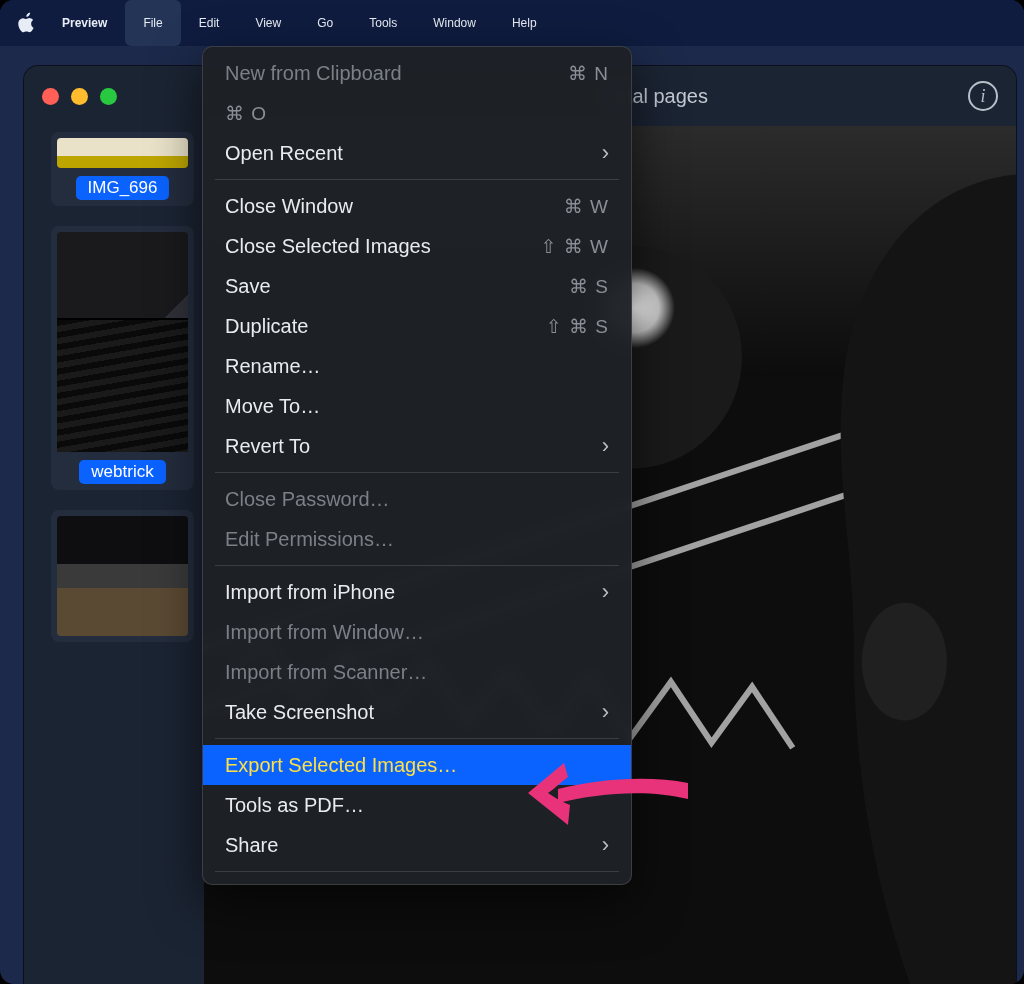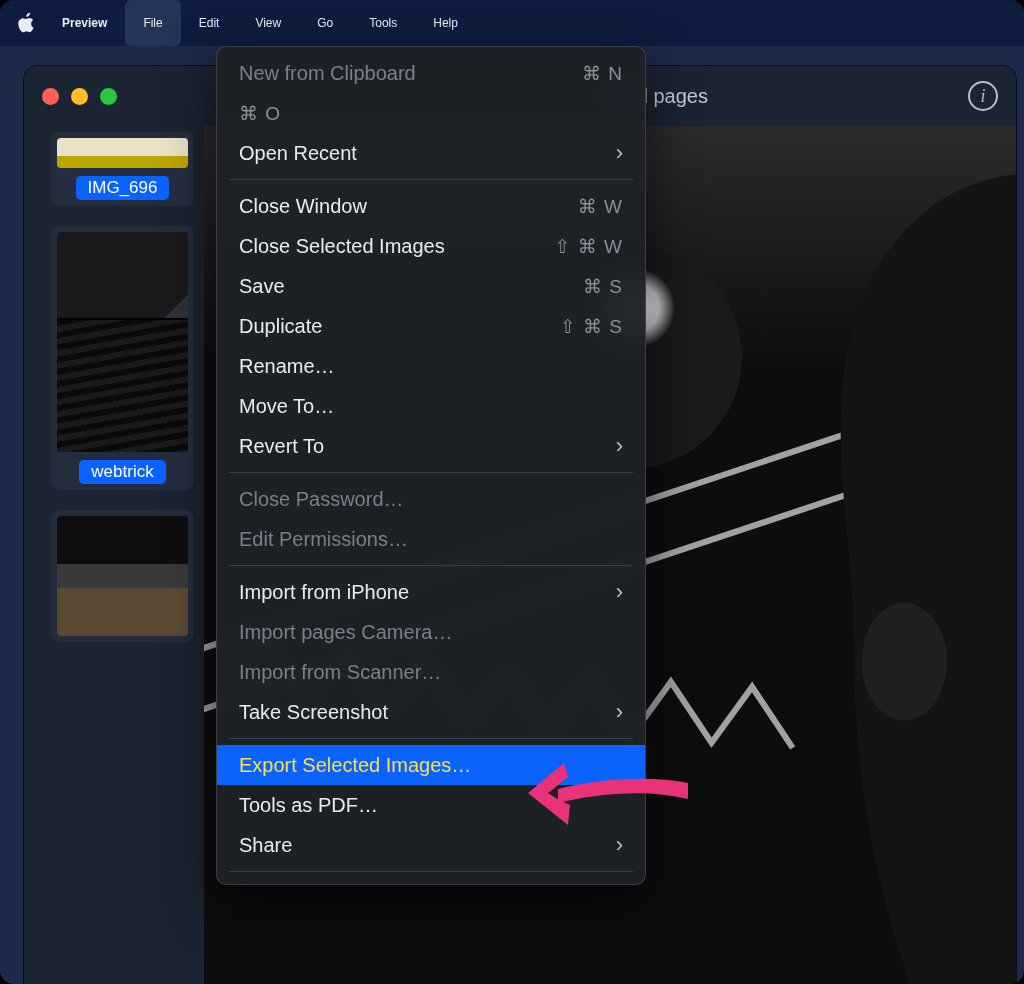--- a/index.html
+++ b/index.html
@@ -30,21 +30,21 @@
 .thumb .img.t2 { height: 220px; background: linear-gradient(135deg,#1a1a1d 0 55%, #303039 55% 70%, #2a75d6 70% 78%, #d836a8 78% 86%, #111 86%); position: relative; }
 .thumb .img.t2::after { content:""; position:absolute; left:0; right:0; bottom:0; height:60%; background: repeating-linear-gradient(170deg,#0a0a0a 0 6px,#1a1a1a 6px 12px); border-top:2px solid #000; }
 .thumb .img.t3 { height: 120px; background: linear-gradient(180deg,#0e0e10 0 40%, #3a3a3a 40% 60%, #5b4a33 60%); }
 .thumb .label { background: #0a63ff; color: #fff; font-size: 17px; padding: 2px 12px; border-radius: 5px; white-space: nowrap; }
 
 .main { flex: 1; background: #111; position: relative; overflow: hidden; }
 .photo { position: absolute; inset: 0; }
 .photo svg { width: 100%; height: 100%; display: block; }
 
 
-.dropdown { position: absolute; top: 46px; left: 216px; width: 430px; background: rgba(30,33,38,0.97); border: 1px solid rgba(120,120,120,.35); border-radius: 10px; box-shadow: 0 18px 50px rgba(0,0,0,.6); padding: 6px 0; color: #e9ecef; font-size: 20px; backdrop-filter: blur(8px); }
+.dropdown { position: absolute; top: 46px; left: 202px; width: 430px; background: rgba(30,33,38,0.97); border: 1px solid rgba(120,120,120,.35); border-radius: 10px; box-shadow: 0 18px 50px rgba(0,0,0,.6); padding: 6px 0; color: #e9ecef; font-size: 20px; backdrop-filter: blur(8px); }
 .dropdown .row { display: flex; align-items: center; height: 40px; padding: 0 22px; cursor: default; }
 .dropdown .row .lab { flex: 1; white-space: nowrap; overflow: hidden; }
 .dropdown .row .sc { color: #8a8f97; font-size: 19px; letter-spacing: 1px; display: flex; gap: 2px; }
 .dropdown .row.disabled .lab { color: #7b8088; }
 .dropdown .row.selected { background: #0a63ff; color: #fde047; }
 .dropdown .sep { height: 1px; background: rgba(140,140,140,.28); margin: 6px 12px; }
 .chev { color: #b9bec6; font-size: 22px; margin-left: auto; }
 
 
 .arrow { position: absolute; top: 755px; left: 528px; width: 160px; height: 80px; pointer-events: none; }
@@ -61,20 +61,21 @@
       <svg width="22" height="22" viewBox="0 0 20 24" fill="#e7ecf5">
           <path d="M14.5 12.6c0-2.6 2.1-3.8 2.2-3.9-1.2-1.8-3.1-2-3.7-2-1.6-.2-3.1.9-3.9.9-.8 0-2-.9-3.4-.9C3.9 6.8 2.3 7.8 1.4 9.4c-1.8 3.1-.5 7.7 1.3 10.2.9 1.2 1.9 2.6 3.3 2.6 1.3-.1 1.8-.8 3.4-.8 1.6 0 2 .8 3.4.8 1.4 0 2.3-1.2 3.1-2.5.7-1 1.1-1.9 1.3-2.5-1.4-.6-2.7-1.9-2.7-4.6zM12.3 3.8c.7-.9 1.2-2.1 1.1-3.3-1 .1-2.3.7-3 1.6-.7.8-1.3 2-1.1 3.2 1.1.1 2.3-.6 3-1.5z"></path>
         </svg>
     </div>
     <div class="item bold">Preview</div>
     <div class="item open">File</div>
     <div class="item">Edit</div>
     <div class="item">View</div>
     <div class="item">Go</div>
     <div class="item">Tools</div>
+    <div class="item">Window</div>
     <div class="item">Help</div>
   </div>
 
   <div class="window">
     <div class="titlebar">
       <div class="traffic">
         <span class="tclose"></span>
         <span class="tmin"></span>
         <span class="tmax"></span>
       </div>
@@ -176,21 +177,21 @@
       </div>
       <div class="row disabled">
         <span class="lab">Edit Permissions…</span>
       </div>
       <div class="sep"></div>
       <div class="row">
         <span class="lab">Import from iPhone</span>
         <span class="chev">›</span>
       </div>
       <div class="row disabled">
-        <span class="lab">Import pages Camera…</span>
+        <span class="lab">Import from Window…</span>
       </div>
       <div class="row disabled">
         <span class="lab">Import from Scanner…</span>
       </div>
       <div class="row">
         <span class="lab">Take Screenshot</span>
         <span class="chev">›</span>
       </div>
       <div class="sep"></div>
       <div class="row selected">

